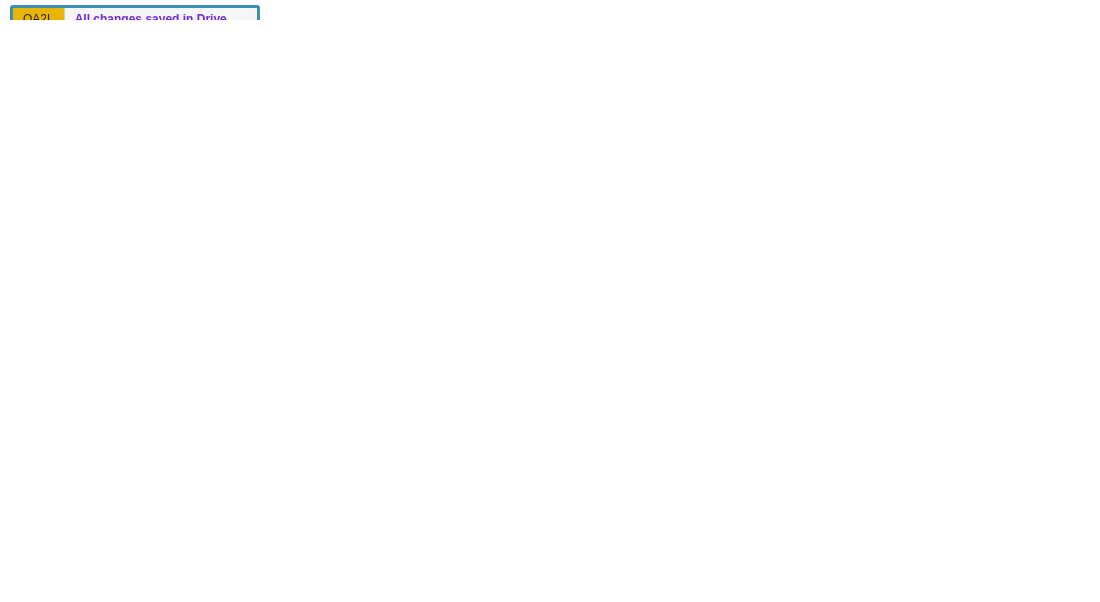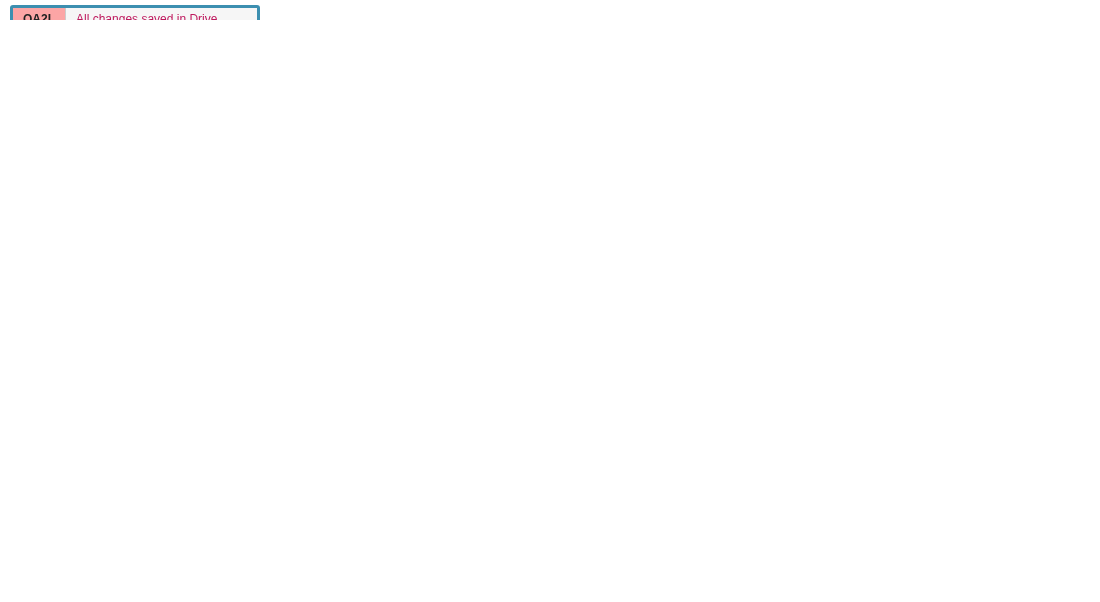--- a/index.html
+++ b/index.html
@@ -27,27 +27,28 @@
   .sidebar-tabs {
     display: flex;
     border-bottom: 1px solid #ccc;
     background: #f6f6f6;
   }
   .sidebar-tab {
     padding: 4px 10px;
     font-size: 12px;
   }
   .sidebar-tab.active {
-    background: #fca5a5;
+    background: #eab308;
     border-right: 1px solid #ccc;
+    font-weight: normal;
+  }
+  .sidebar-tab.status {
+    color: #6d28d9;
+    text-decoration: underline;
     font-weight: bold;
-  }
-  .sidebar-tab.status {
-    color: #be185d;
-    text-decoration: underline;
   }
   .menu {
     padding: 8px 18px 0 18px;
   }
   .menu-group { margin-bottom: 10px; }
   .menu-group + .menu-group { border-top: 1px solid #eee; padding-top: 10px; }
   .menu-item {
     display: flex;
     align-items: center;
     gap: 6px;

